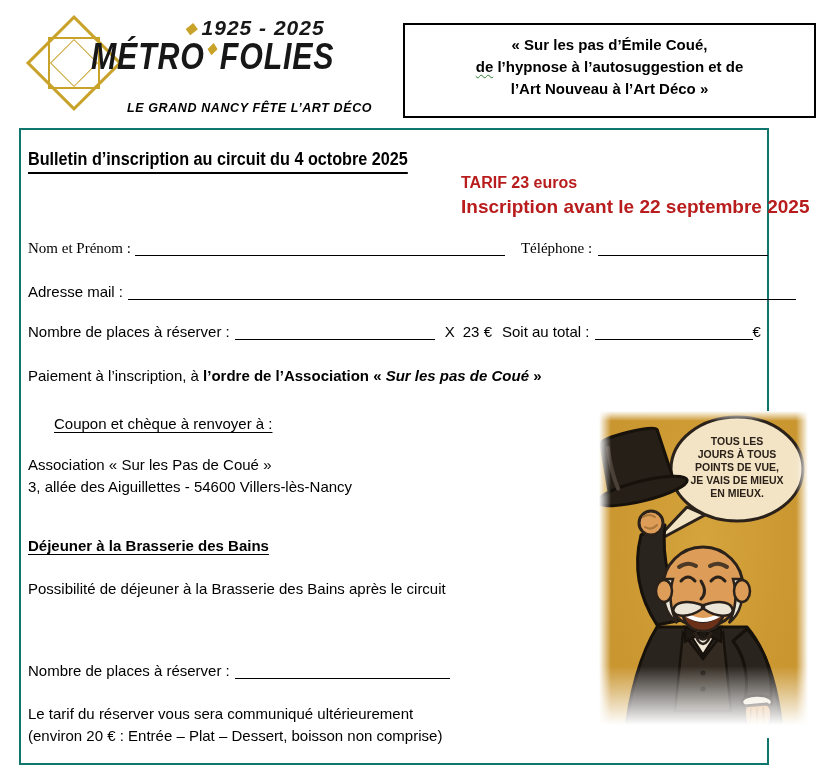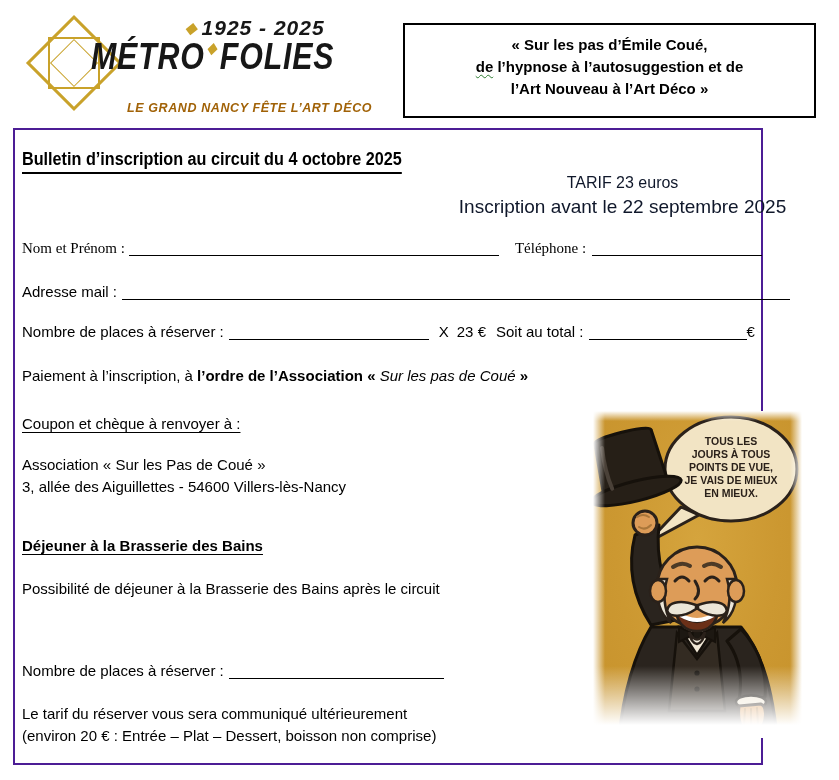--- a/index.html
+++ b/index.html
@@ -13,52 +13,52 @@
   .logo { position:absolute; left:15px; top:8px; width:370px; height:114px;font-style:italic; }
   .orn { position:absolute; border-style:solid; border-color:#c9a22a; }
   .orn-outer { left:25px; top:21px; width:68px; height:68px; border-width:3px; transform:rotate(45deg); }
   .orn-square { left:33px; top:29px; width:52px; height:52px; border-width:2px; }
   .orn-inner { left:42px; top:38px; width:34px; height:34px; border-width:1px; transform:rotate(45deg); }
   .logo-years { position:absolute; left:170px; top:8px; font-size:21px; font-weight:bold; color:#171717; letter-spacing:1px; white-space:nowrap; }
   .logo-years .dia { color:#c9a22a; font-size:15px; vertical-align:2px; margin-right:4px; }
   .logo-title { position:absolute; left:76px; top:28px; font-size:37px; font-weight:bold; color:#171717;
                 letter-spacing:1px; white-space:nowrap; transform:scaleX(0.82); transform-origin:0 50%; }
   .logo-title .dia { color:#c9a22a; font-size:15px; vertical-align:16px; margin:0 3px; }
-  .logo-sub { position:absolute; left:112px; top:93px; font-size:12.5px; font-weight:bold; color:#a16207; letter-spacing:0.6px; white-space:nowrap; }
+  .logo-sub { position:absolute; left:112px; top:93px; font-size:12.5px; font-weight:bold; color:#000000; letter-spacing:0.6px; white-space:nowrap; }
   .quote-box { position:absolute; left:403px; top:23px; width:413px; height:95px; border:2px solid #000;
                text-align:center; font-weight:bold; font-size:15px; line-height:22px; padding-top:9px; }
   .squiggle { text-decoration:underline wavy #2e7d32; text-decoration-thickness:1px; text-underline-offset:2px; }
   
-  .card { position:absolute; left:13px; top:128px; width:750px; height:637px; border:2px solid #4c1d95; font-size:15px; }
+  .card { position:absolute; left:19px; top:128px; width:750px; height:637px; border:2px solid #0f766e; font-size:15px; }
   .abs { position:absolute; white-space:nowrap; }
   .form-title { left:7px; top:19px; }
   .form-title span { display:inline-block; transform:scaleX(0.9); transform-origin:0 50%;
                      font-size:18px; font-weight:bold; border-bottom:2px solid #000; padding-bottom:2px; }
-  .tarif-block { left:440px; top:44px; width:335px; text-align:center; color:#0f172a; font-weight:normal; }
+  .tarif-block { left:440px; top:44px; width:335px; color:#b91c1c; font-weight:bold; }
   .tarif-line1 { font-size:16px; }
   .tarif-line2 { font-size:19px; margin-top:4px; }
   .row { left:7px; }
   .r1 { top:110px;font-family:Liberation Serif, serif; } .r2 { top:153px; } .r3 { top:193px; }
   .r-pay { top:237px; } .r-coupon { top:285px; }
   .r-addr1 { top:326px; } .r-addr2 { top:348px; }
   .r-lunch-h { top:407px; } .r-lunch-info { top:450px; }
   .r-lunch-q { top:492px; } .r-places2 { top:532px; }
   .r-note1 { top:575px; } .r-note2 { top:597px; }
   .blank { display:inline-block; border-bottom:1px solid #000; height:14px; vertical-align:-3px; }
   .b-name { width:370px; margin-left:4px; }
   .b-phone { width:170px; margin-left:6px; }
   .b-mail { width:668px; margin-left:5px; }
   .b-places { width:200px; margin-left:5px; }
   .b-total { width:158px; margin-left:5px; }
   .b-places2 { width:215px; margin-left:5px; }
   .sp10 { display:inline-block; width:10px; } .sp16 { display:inline-block; width:16px; }
   .sp26 { display:inline-block; width:26px; } .sp8 { display:inline-block; width:8px; }
   .sp46 { display:inline-block; width:46px; }
-  .bold { font-weight:bold; } .bi { font-weight:normal; font-style:italic; }
-  .u1 { text-decoration:underline; text-underline-offset:3px; }
+  .bold { font-weight:bold; } .bi { font-weight:bold; font-style:italic; }
+  .u1 { text-decoration:underline; text-underline-offset:3px;margin-left:26px; }
   .lunch-head { font-weight:bold; text-decoration:underline; text-underline-offset:3px; }
   .cbox { display:inline-block; width:40px; height:25px; border:2px solid #4d4d4d; vertical-align:-7px; background:#fff; }
   
   .illus { left:578px; top:281px; width:209px; height:327px; position:absolute; }
   .illus-bg { position:absolute; inset:0; background:radial-gradient(ellipse at 50% 40%, #d5a43d 0%, #cc9831 55%, #c6922c 100%); }
   .illus svg { position:absolute; inset:0; }
   .fade { position:absolute; pointer-events:none; }
   .fade-bottom { left:0; right:0; bottom:0; height:72px; background:linear-gradient(to top,#ffffff 18%,rgba(255,255,255,0)); }
   .fade-top { left:0; right:0; top:0; height:10px; background:linear-gradient(to bottom,#ffffff,rgba(255,255,255,0)); }
   .fade-left { left:0; top:0; bottom:0; width:12px; background:linear-gradient(to right,#ffffff,rgba(255,255,255,0)); }

